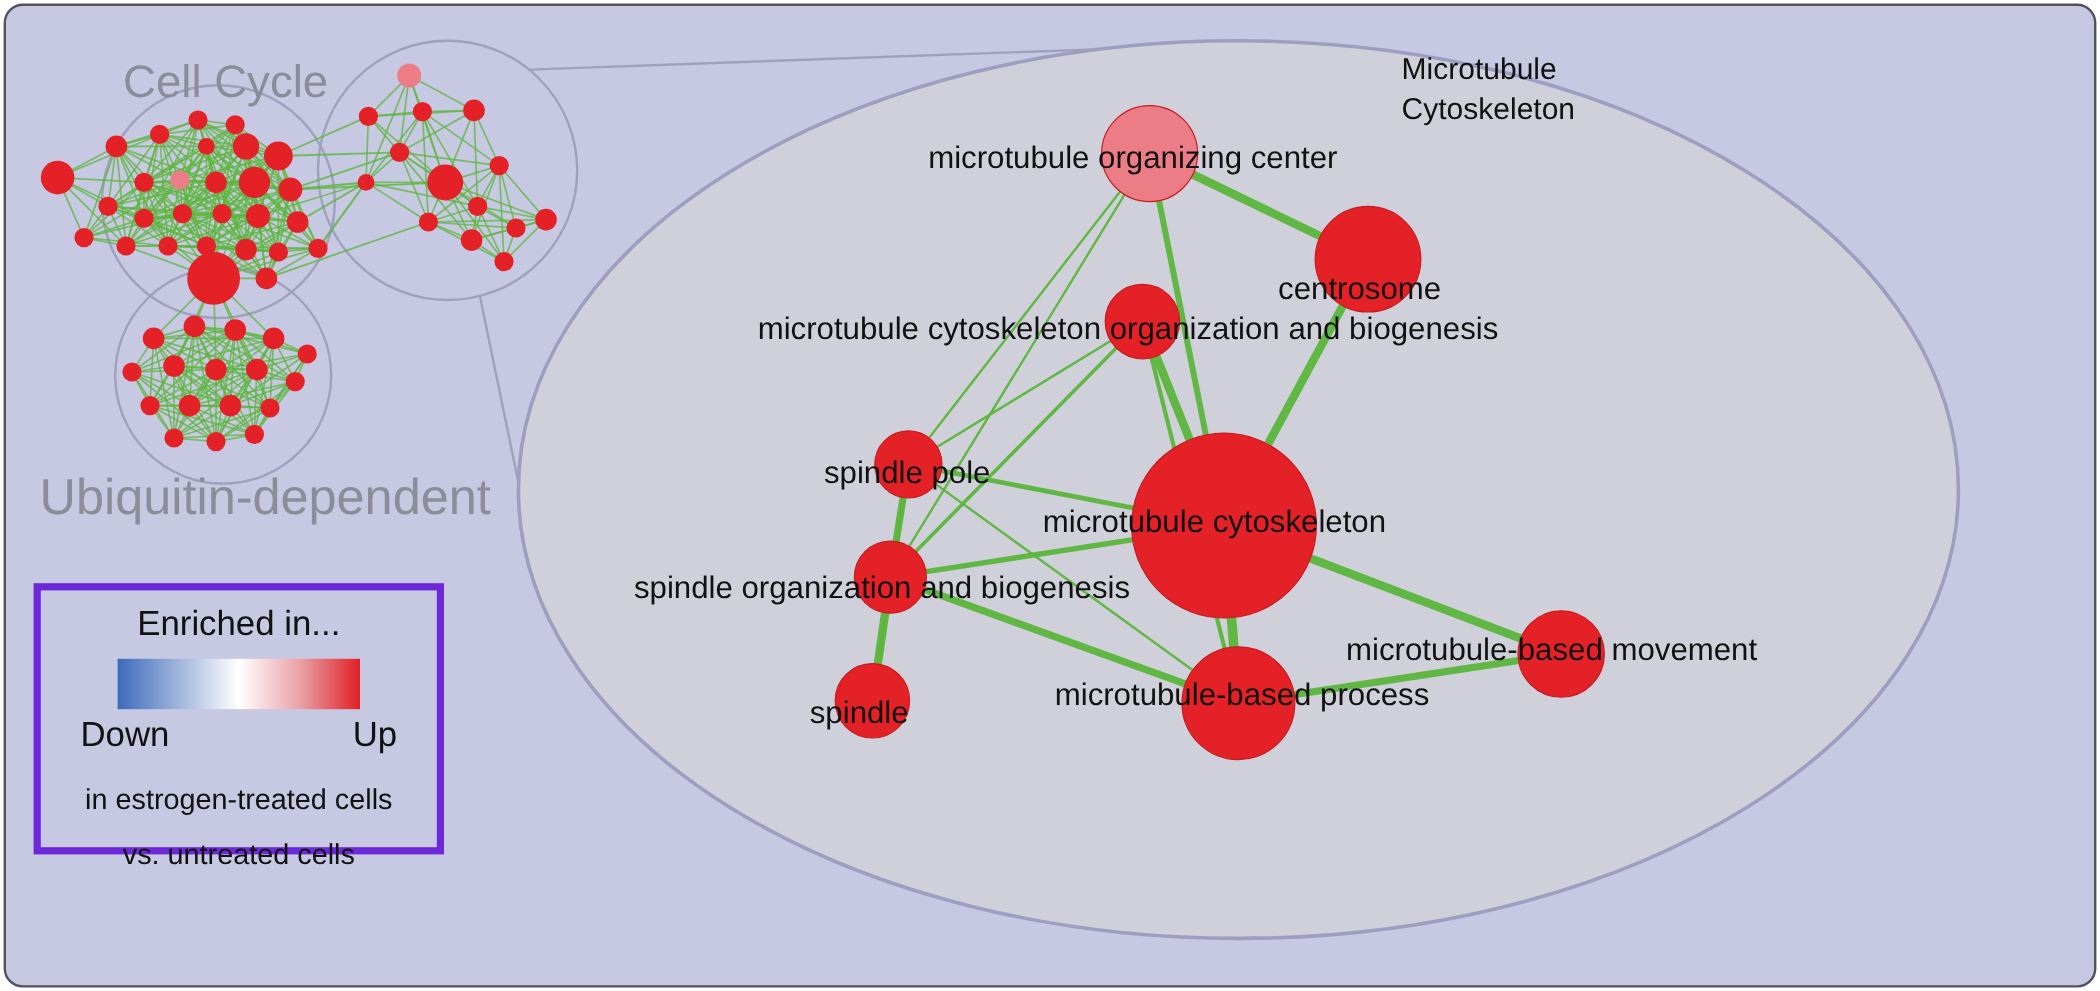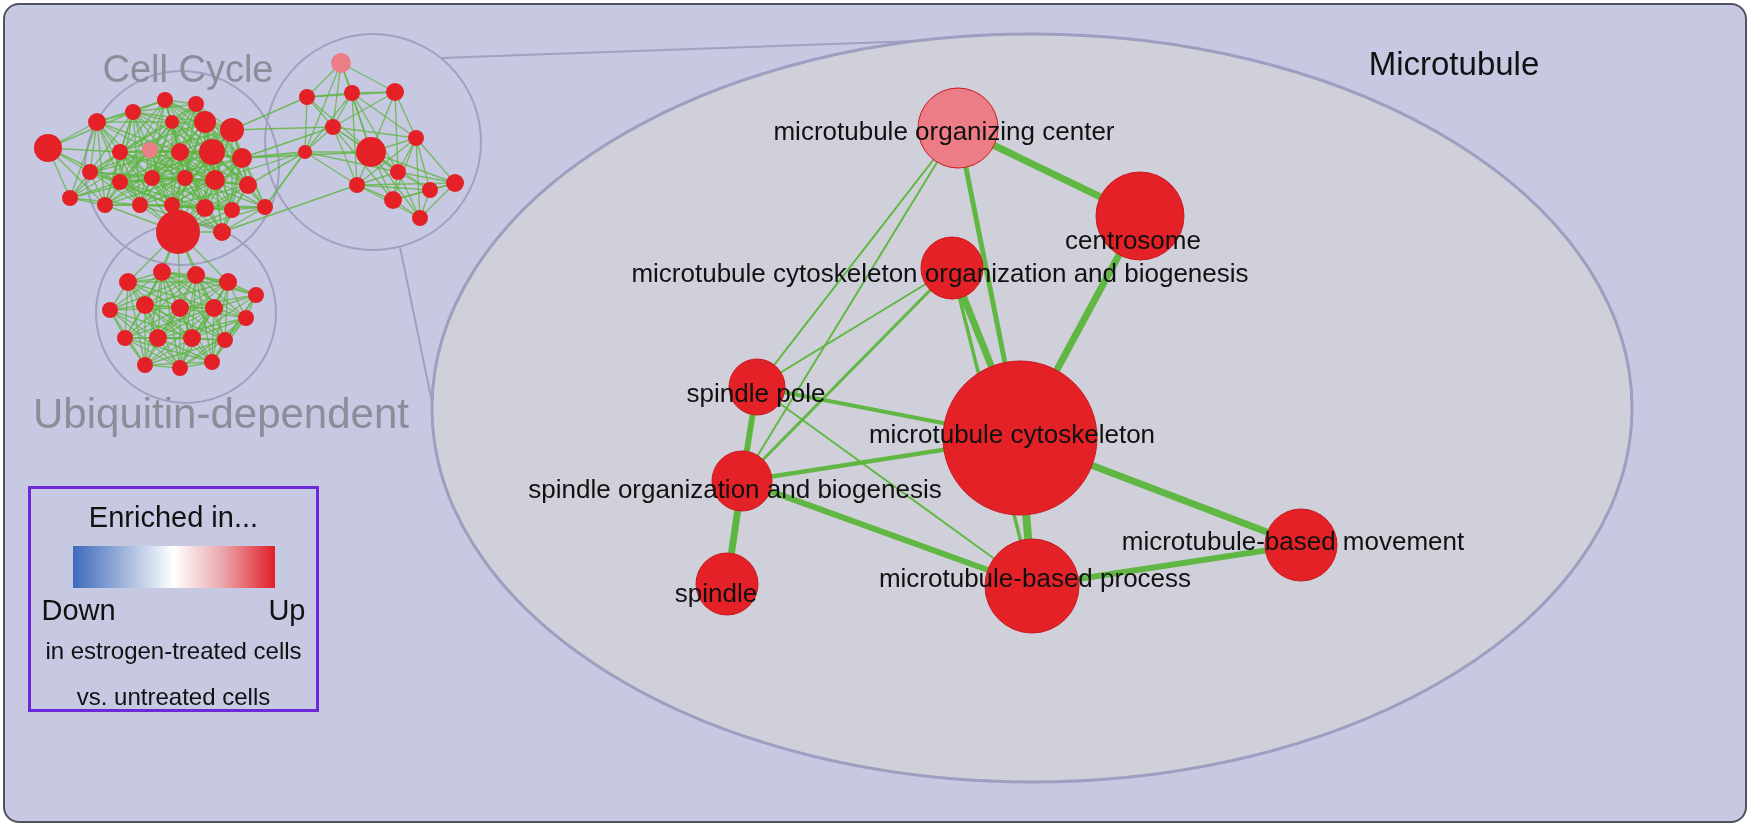--- a/index.html
+++ b/index.html
@@ -5,31 +5,31 @@
   html,body{margin:0;padding:0;background:#ffffff;}
   .figure{position:relative;width:1750px;height:826px;background:#ffffff;overflow:hidden;
           font-family:"Liberation Sans",sans-serif;}
   .panel{position:absolute;left:3px;top:3px;right:3px;bottom:3px;
          border:2px solid #52525e;border-radius:16px;background:#c7c8e2;}
   svg#net{position:absolute;left:0;top:0;}
   svg#net text{font-family:"Liberation Sans",sans-serif;}
   .lbl{position:absolute;white-space:nowrap;}
   .lbl-cellcycle{left:63px;top:48px;width:250px;text-align:center;
                  font-size:38px;color:#8d8d9a;}
-  .lbl-mt{left:1304px;top:42px;width:300px;text-align:center;
-          font-size:33px;color:#111111;line-height:1.32;}
+  .lbl-mt{left:1168px;top:42px;width:300px;
+          font-size:25px;color:#111111;line-height:1.32;}
   .lbl-ub{left:33px;top:388px;font-size:42px;color:#8d8d9a;line-height:1.25;}
-  .legend{position:absolute;left:28px;top:486px;width:291px;height:226px;
-          border:3px solid #6d28d9;box-sizing:border-box;text-align:center;
+  .legend{position:absolute;left:28px;top:486px;width:342px;height:226px;
+          border:6px solid #6d28d9;box-sizing:border-box;text-align:center;
           color:#111111;}
   .legend-title{margin-top:12px;font-size:29px;}
   .gradient-bar{width:202px;height:42px;margin:12px auto 0 auto;}
   .updown-row{width:264px;margin:6px auto 4px auto;display:flex;
               justify-content:space-between;font-size:29px;}
-  .legend-sub{font-size:24px;margin-top:10px;}
+  .legend-sub{font-size:24px;margin-top:23px;}
   .legend-sub2{font-size:24px;margin-top:18px;}
 </style>
 </head>
 <body>
 
 <div class="figure">
   <div class="panel" style="background: rgb(199, 200, 226); border-color: rgb(82, 82, 94);"></div>
 
   <svg id="net" width="1750" height="826" viewBox="0 0 1750 826">
       <line x1="441" y1="58" x2="1000" y2="38" stroke="#a0a0bf" stroke-width="2"></line>
@@ -560,20 +560,21 @@
       <text x="735" y="489" dy="0.35em" text-anchor="middle" font-size="26" fill="#111111">spindle organization and biogenesis</text>
       <text x="716" y="593" dy="0.35em" text-anchor="middle" font-size="26" fill="#111111">spindle</text>
       <text x="1035" y="578" dy="0.35em" text-anchor="middle" font-size="26" fill="#111111">microtubule-based process</text>
       <text x="1293" y="541" dy="0.35em" text-anchor="middle" font-size="26" fill="#111111">microtubule-based movement</text>
     </svg>
 
   <div class="lbl lbl-cellcycle">Cell Cycle</div>
 
   <div class="lbl lbl-mt">
     <div>Microtubule</div>
+    <div>Cytoskeleton</div>
   </div>
 
   <div class="lbl lbl-ub">
     <div>Ubiquitin-dependent</div>
   </div>
 
   <div class="legend">
     <div class="legend-title">Enriched in...</div>
     <div class="gradient-bar" id="gradbar" style="background: linear-gradient(90deg, rgb(62, 107, 189), rgb(159, 180, 219), rgb(255, 255, 255), rgb(233, 163, 168), rgb(224, 31, 38));"></div>
     <div class="updown-row">

